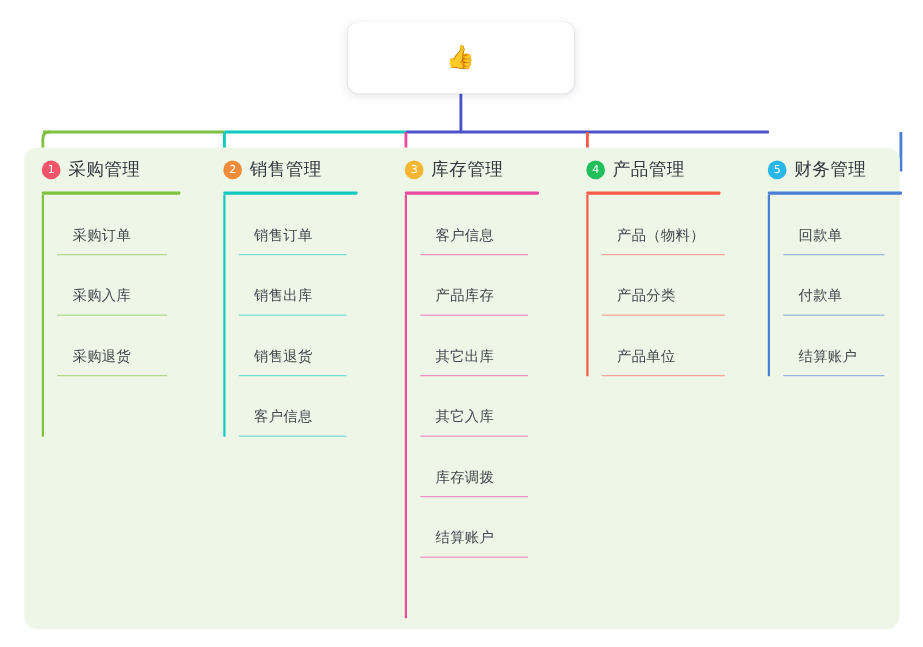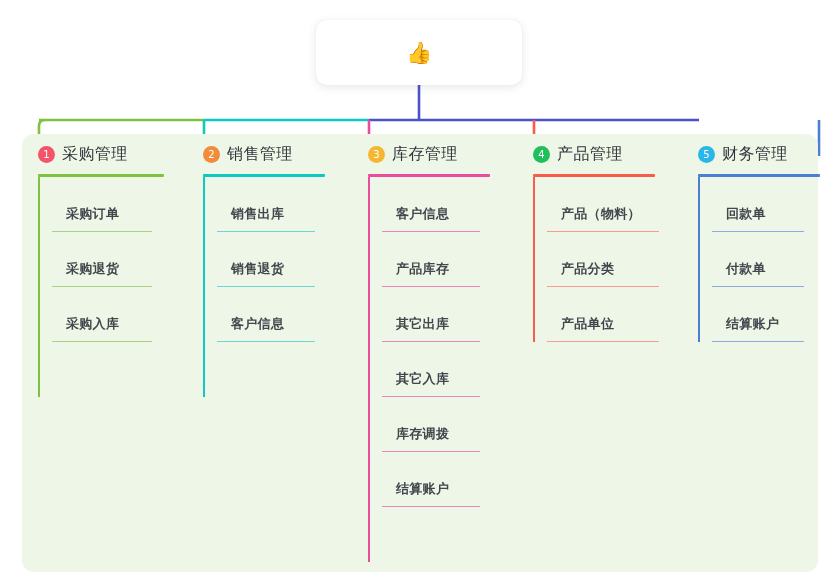--- a/index.html
+++ b/index.html
@@ -136,21 +136,20 @@
     box-sizing: border-box;
   }
   .leaf-text {
     position: absolute;
     left: 14px;
     bottom: 9px;
     font-size: 13px;
     color: #42464d;
     white-space: nowrap;
     letter-spacing: 0.3px;
-    font-weight: bold;
   }
   .leaf-rule {
     position: absolute;
     left: 0;
     bottom: 0;
     height: 1.5px;
   }
 </style>
 </head>
 <body>
@@ -185,38 +184,42 @@
           <span class="col-title">采购管理</span>
         </div>
         <div class="col-rule" style="background: rgb(127, 194, 65); width: 126px;"></div>
         <div class="col-body">
           <div class="spine" style="background: rgb(127, 194, 65); height: 220px;"></div>
           <div class="leaf">
             <span class="leaf-text">采购订单</span>
             <div class="leaf-rule" style="background: rgb(169, 210, 130); width: 100px;"></div>
           </div>
           <div class="leaf">
+            <span class="leaf-text">采购入库</span>
+            <div class="leaf-rule" style="background: rgb(169, 210, 130); width: 100px;"></div>
+          </div>
+          <div class="leaf">
             <span class="leaf-text">采购退货</span>
             <div class="leaf-rule" style="background: rgb(169, 210, 130); width: 100px;"></div>
           </div>
-          <div class="leaf">
-            <span class="leaf-text">采购入库</span>
-            <div class="leaf-rule" style="background: rgb(169, 210, 130); width: 100px;"></div>
-          </div>
         </div>
       </div>
       <div class="column" style="left: 165px;">
         <div class="col-head">
           <span class="badge" style="background: rgb(240, 140, 58);">2</span>
           <span class="col-title">销售管理</span>
         </div>
         <div class="col-rule" style="background: rgb(15, 201, 192); width: 122px;"></div>
         <div class="col-body">
           <div class="spine" style="background: rgb(15, 201, 192); height: 220px;"></div>
           <div class="leaf">
+            <span class="leaf-text">销售订单</span>
+            <div class="leaf-rule" style="background: rgb(105, 217, 210); width: 98px;"></div>
+          </div>
+          <div class="leaf">
             <span class="leaf-text">销售出库</span>
             <div class="leaf-rule" style="background: rgb(105, 217, 210); width: 98px;"></div>
           </div>
           <div class="leaf">
             <span class="leaf-text">销售退货</span>
             <div class="leaf-rule" style="background: rgb(105, 217, 210); width: 98px;"></div>
           </div>
           <div class="leaf">
             <span class="leaf-text">客户信息</span>
             <div class="leaf-rule" style="background: rgb(105, 217, 210); width: 98px;"></div>

